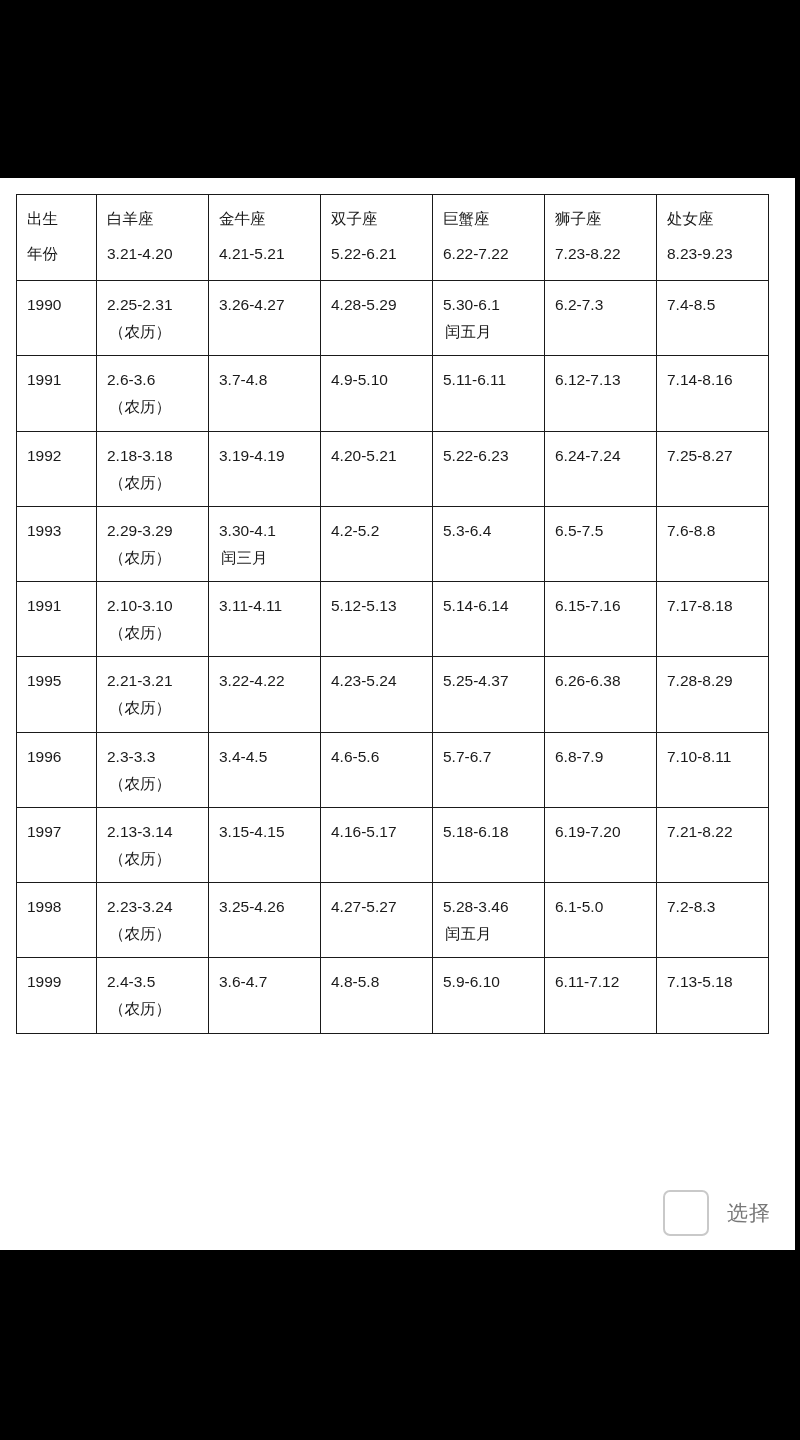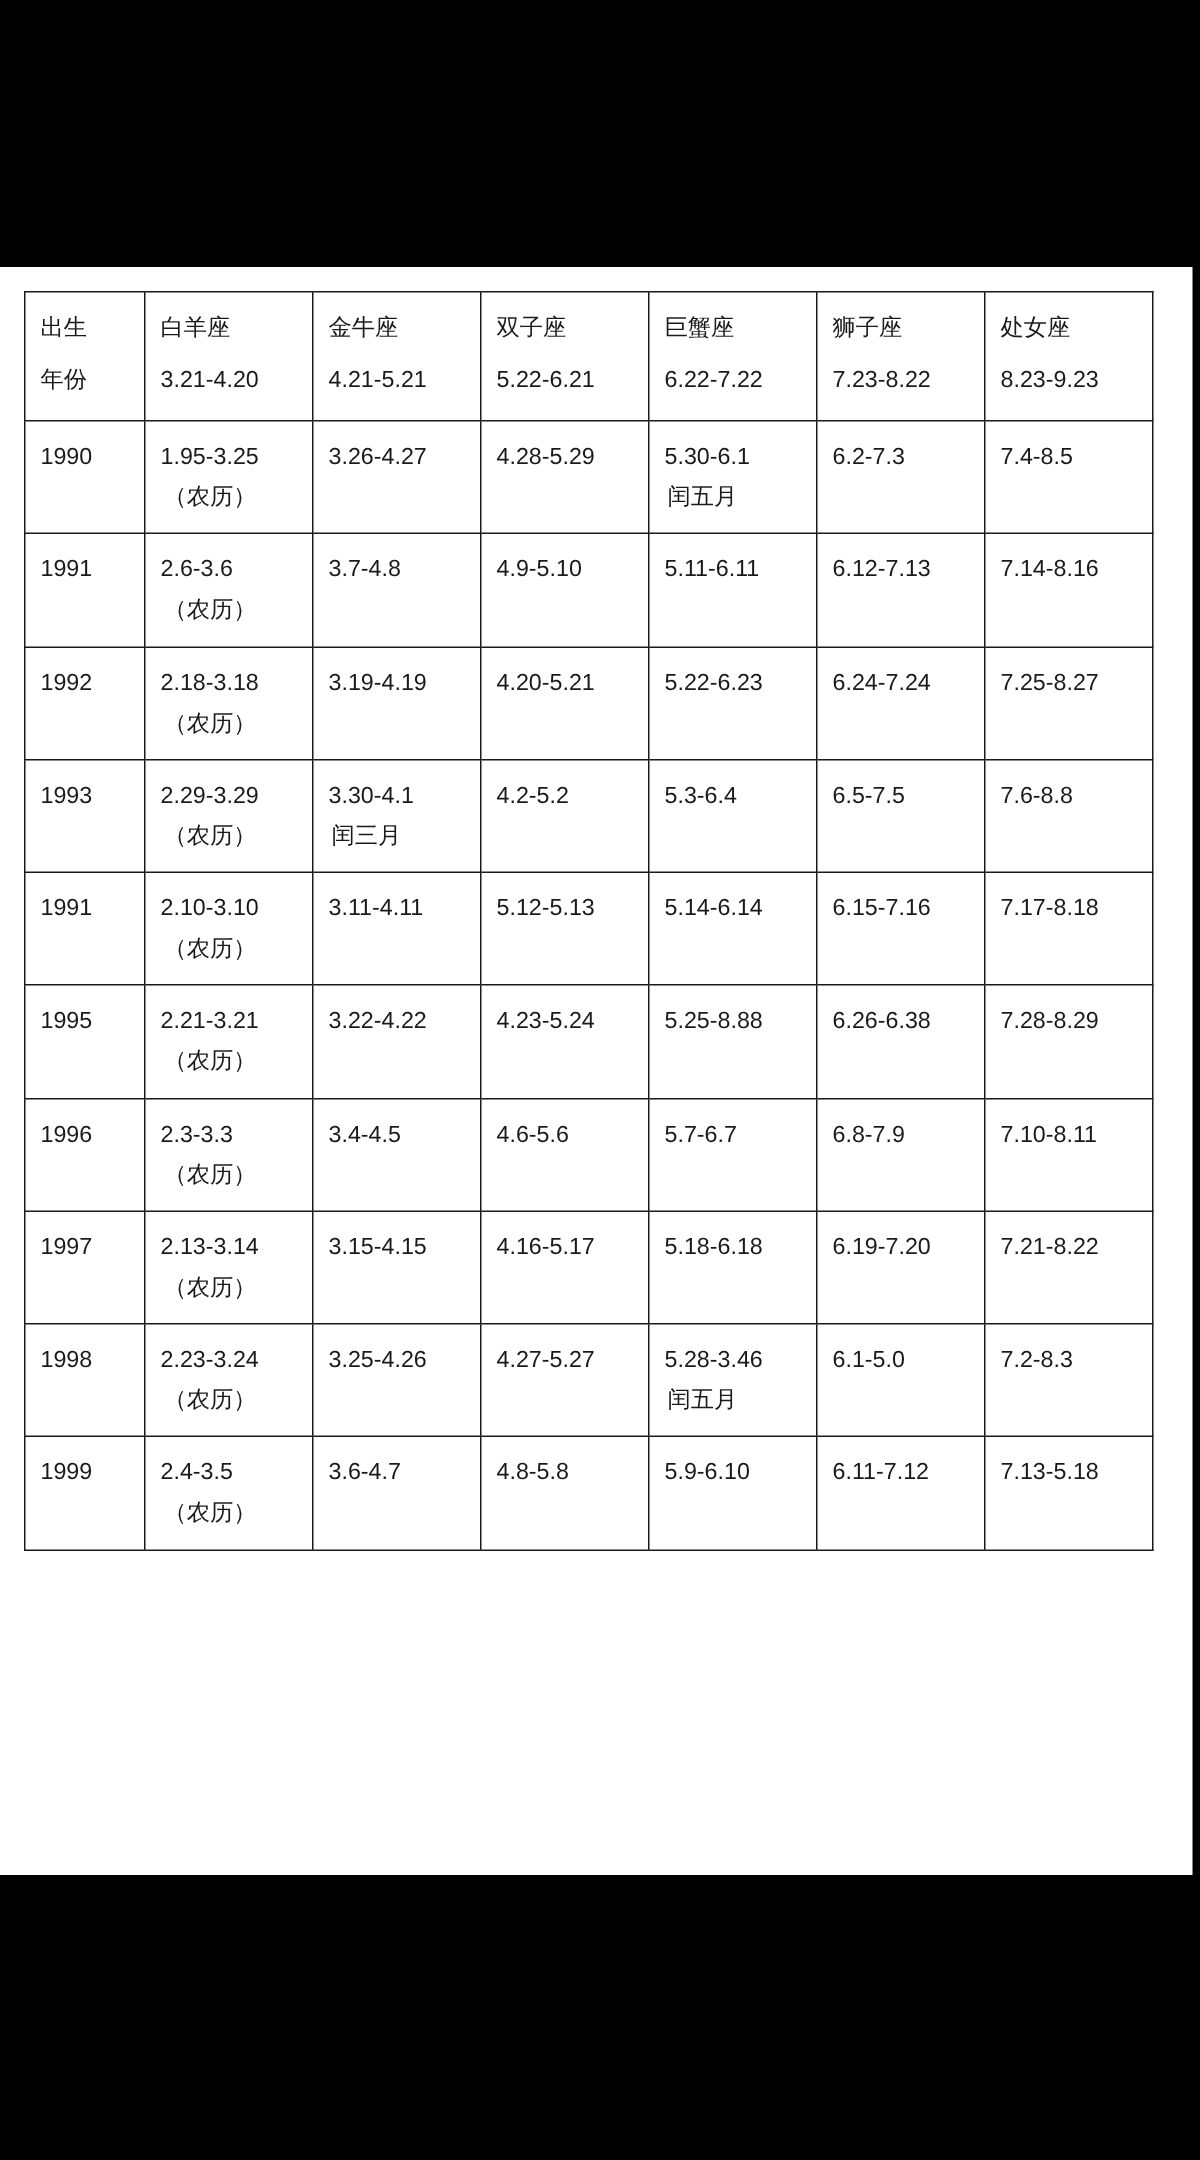--- a/index.html
+++ b/index.html
@@ -131,21 +131,21 @@
             </td>
             <td class="col-sign header-cell">
               <span class="cell-line">处女座</span>
               <span class="cell-line">8.23-9.23</span>
             </td>
           </tr>
 
           <tr>
             <td class="col-year year-cell">1990</td>
             <td class="col-sign">
-              <span class="cell-line">1.95-3.25</span>
+              <span class="cell-line">2.25-2.31</span>
               <span class="cell-line sub">（农历）</span>
             </td>
             <td class="col-sign">
               <span class="cell-line">3.26-4.27</span>
               <span class="cell-line sub"></span>
             </td>
             <td class="col-sign">
               <span class="cell-line">4.28-5.29</span>
               <span class="cell-line sub"></span>
             </td>
@@ -283,21 +283,21 @@
             </td>
             <td class="col-sign">
               <span class="cell-line">3.22-4.22</span>
               <span class="cell-line sub"></span>
             </td>
             <td class="col-sign">
               <span class="cell-line">4.23-5.24</span>
               <span class="cell-line sub"></span>
             </td>
             <td class="col-sign">
-              <span class="cell-line">5.25-8.88</span>
+              <span class="cell-line">5.25-4.37</span>
               <span class="cell-line sub"></span>
             </td>
             <td class="col-sign">
               <span class="cell-line">6.26-6.38</span>
               <span class="cell-line sub"></span>
             </td>
             <td class="col-sign">
               <span class="cell-line">7.28-8.29</span>
               <span class="cell-line sub"></span>
             </td>
@@ -411,14 +411,18 @@
             </td>
             <td class="col-sign">
               <span class="cell-line">7.13-5.18</span>
               <span class="cell-line sub"></span>
             </td>
           </tr>
         </tbody>
       </table>
     </div>
 
+    <div class="select-bar">
+      <div class="select-box"></div>
+      <div class="select-label">选择</div>
+    </div>
   </div>
 </div>
 
 </body></html>

